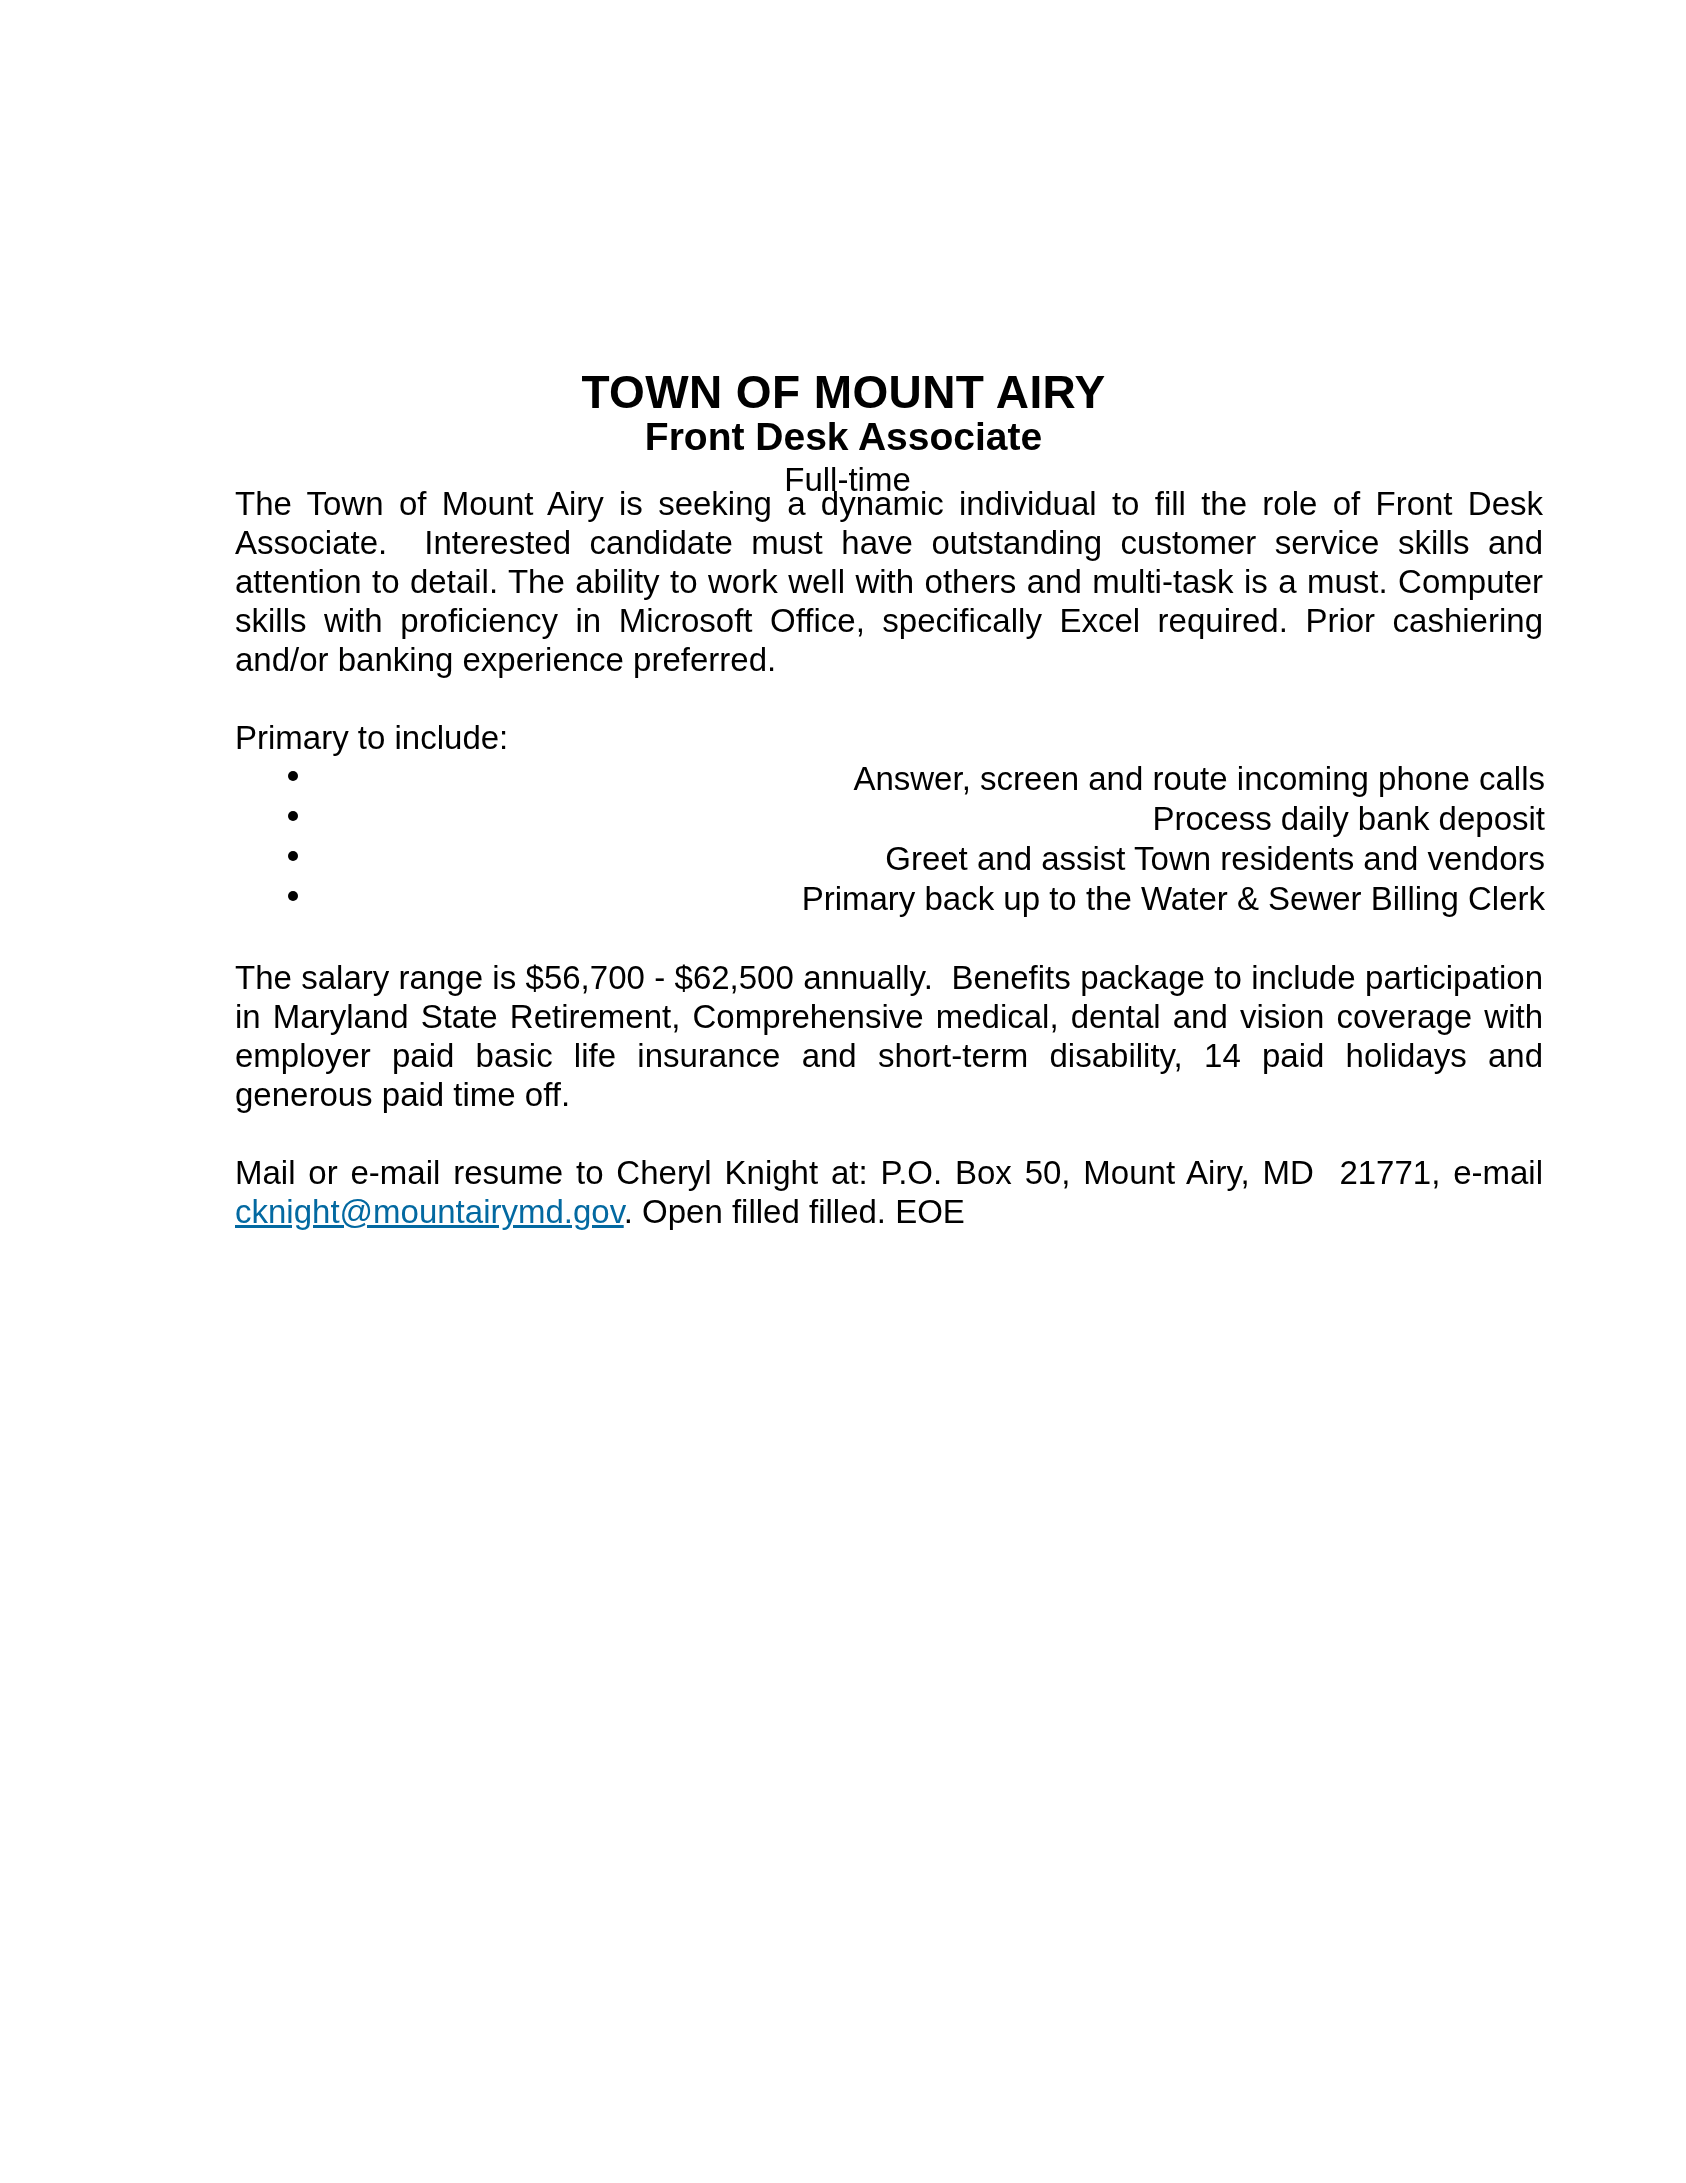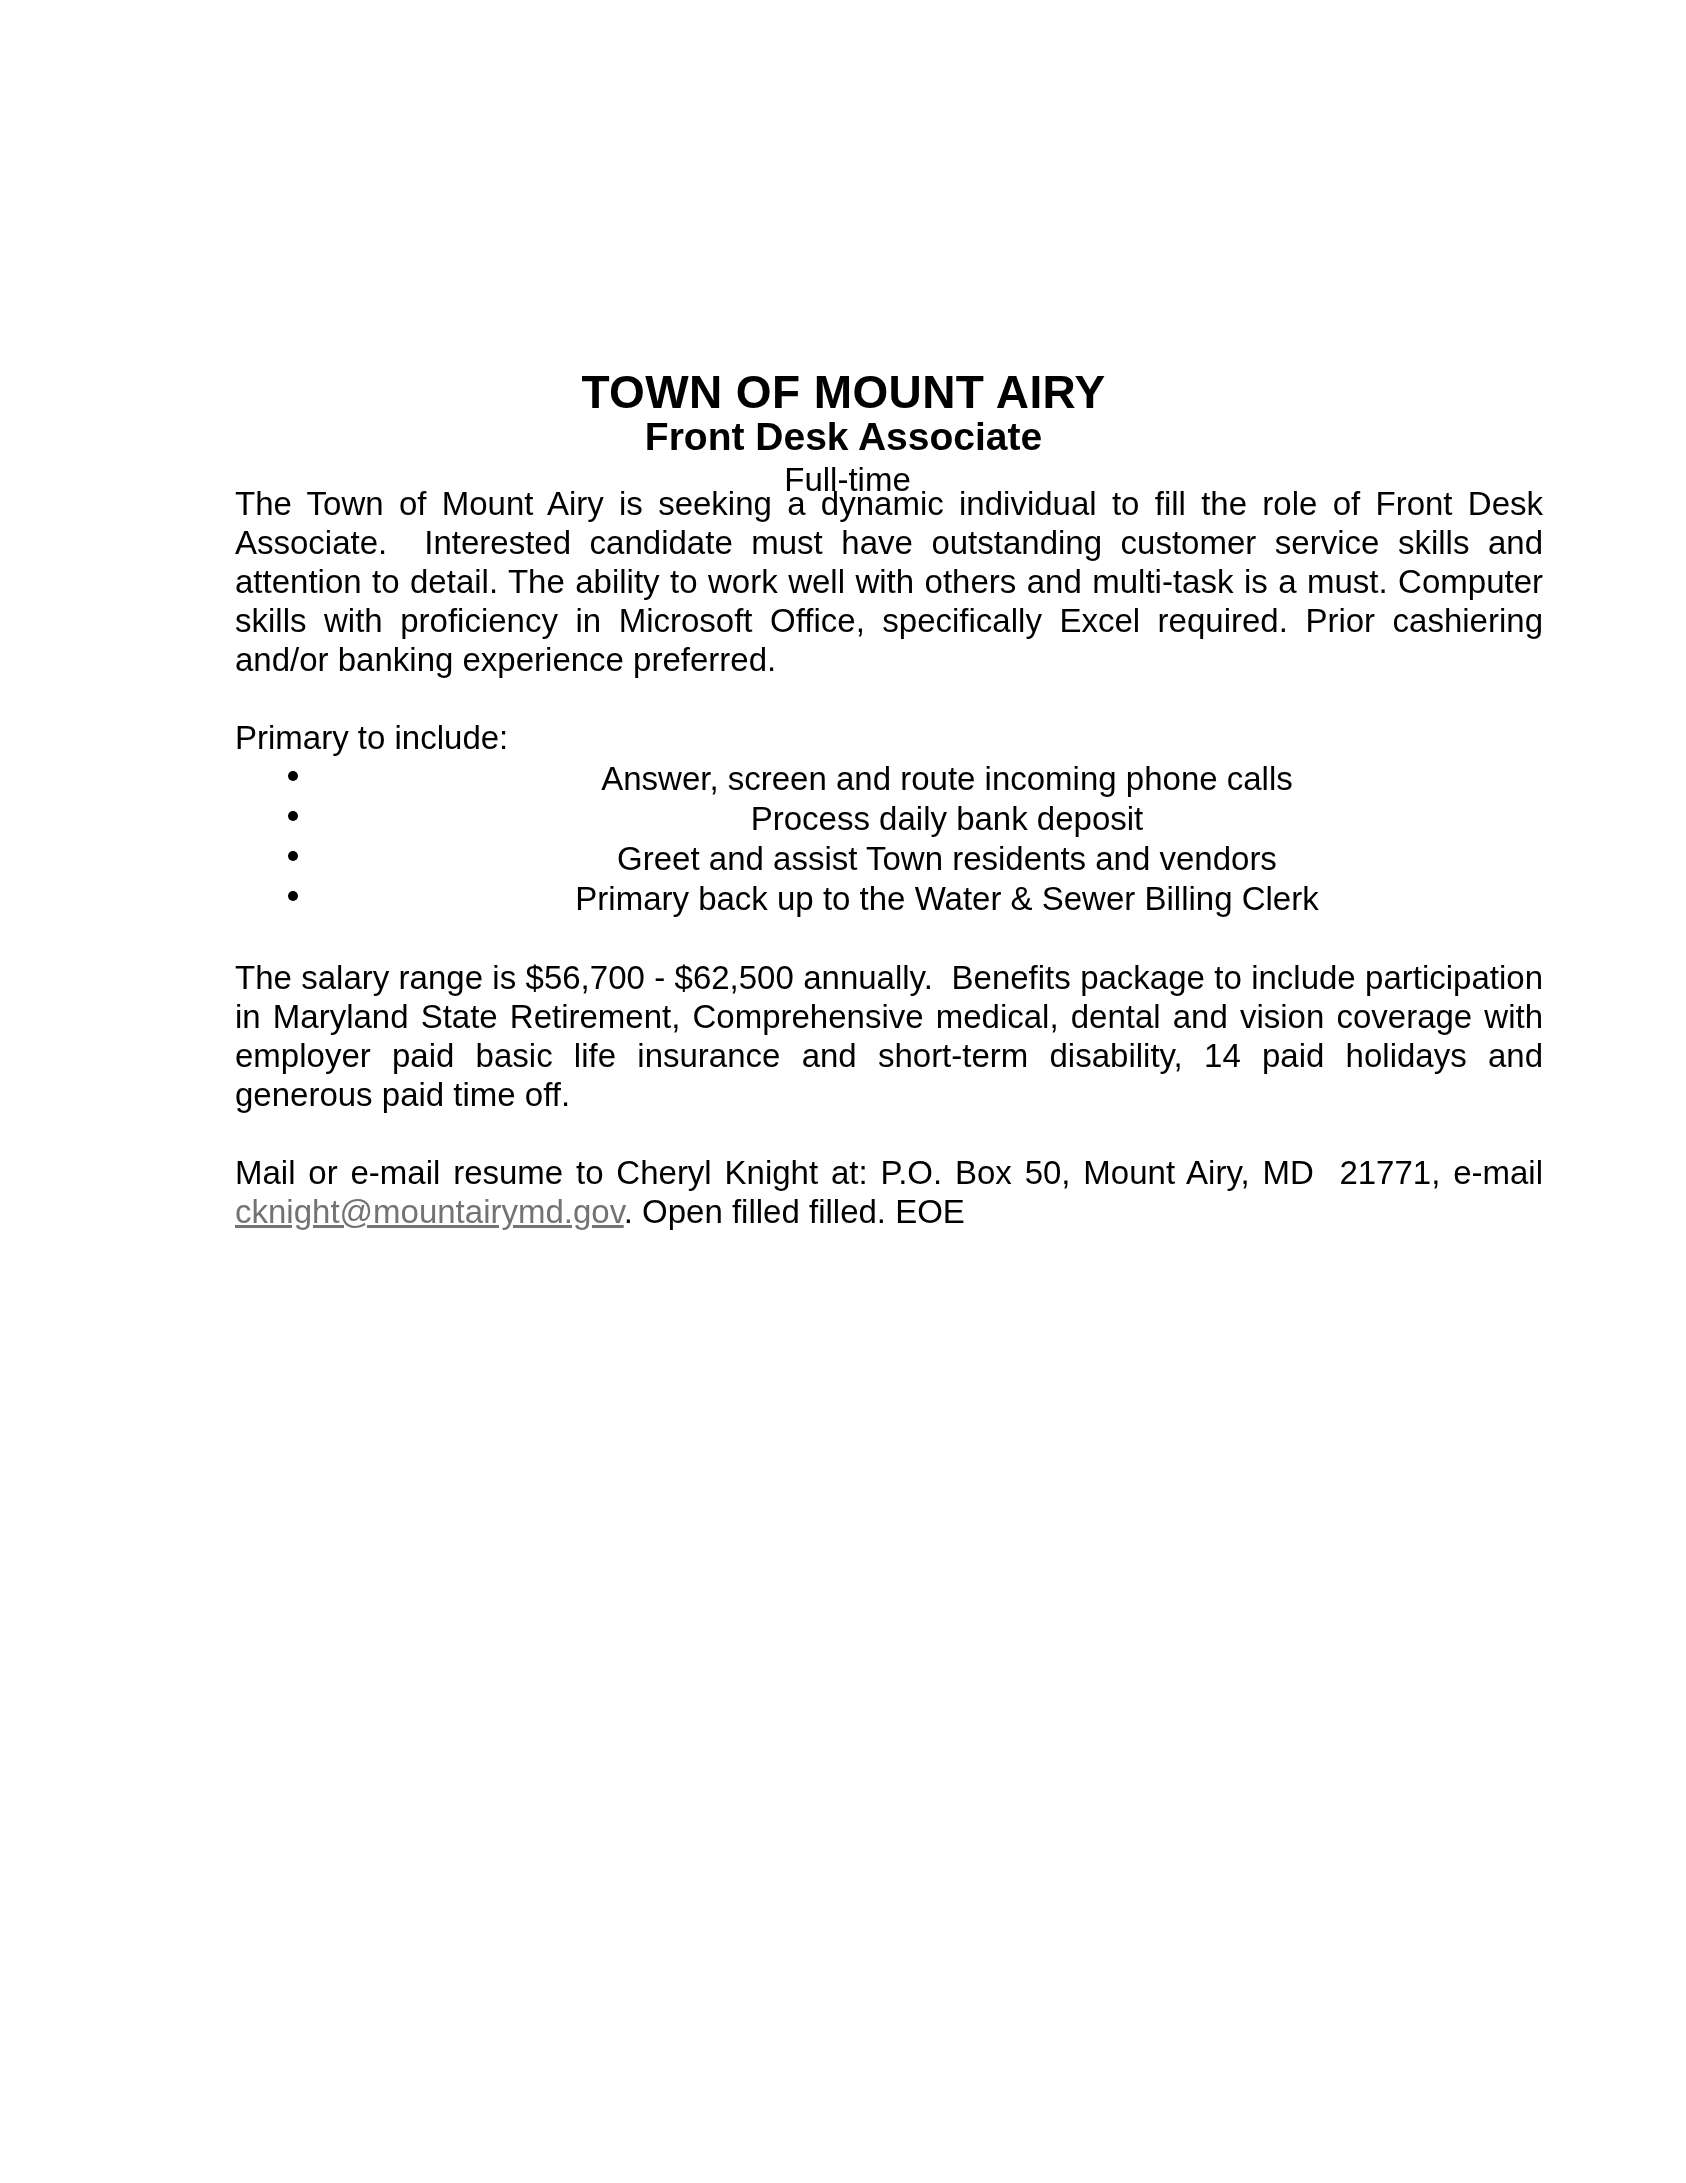--- a/index.html
+++ b/index.html
@@ -61,21 +61,21 @@
   }
   ul.duties-list {
     margin: 0;
     padding: 0;
     list-style: none;
   }
   ul.duties-list li {
     position: relative;
     padding-left: 116px;
     line-height: 40px;
-    text-align: center;
+    text-align: right;
   }
   .bullet-dot {
     position: absolute;
     left: 55px;
     top: 11.8px;
     width: 10px;
     height: 10px;
     border-radius: 50%;
     background: #000000;
   }
@@ -115,17 +115,17 @@
         <span>Greet and assist Town residents and vendors</span>
       </li>
       <li>
         <span class="bullet-dot"></span>
         <span>Primary back up to the Water &amp; Sewer Billing Clerk</span>
       </li>
     </ul>
 
     <p class="para gap-above">The salary range is $56,700 - $62,500 annually.&nbsp; Benefits package to include participation in Maryland State Retirement, Comprehensive medical, dental and vision coverage with employer paid basic life insurance and short-term disability, 14 paid holidays and generous paid time off.</p>
 
-    <p class="para gap-above"><span>Mail or e-mail resume to Cheryl Knight at: P.O. Box 50, Mount Airy, MD&nbsp; 21771, e-mail </span><a class="email-link" style="color: #737373;">cknight@mountairymd.gov</a><span>. Open filled filled. EOE</span></p>
+    <p class="para gap-above"><span>Mail or e-mail resume to Cheryl Knight at: P.O. Box 50, Mount Airy, MD&nbsp; 21771, e-mail </span><a class="email-link" style="color: #0369a1;">cknight@mountairymd.gov</a><span>. Open filled filled. EOE</span></p>
 
   </div>
 </div>
 
 
 </body></html>

